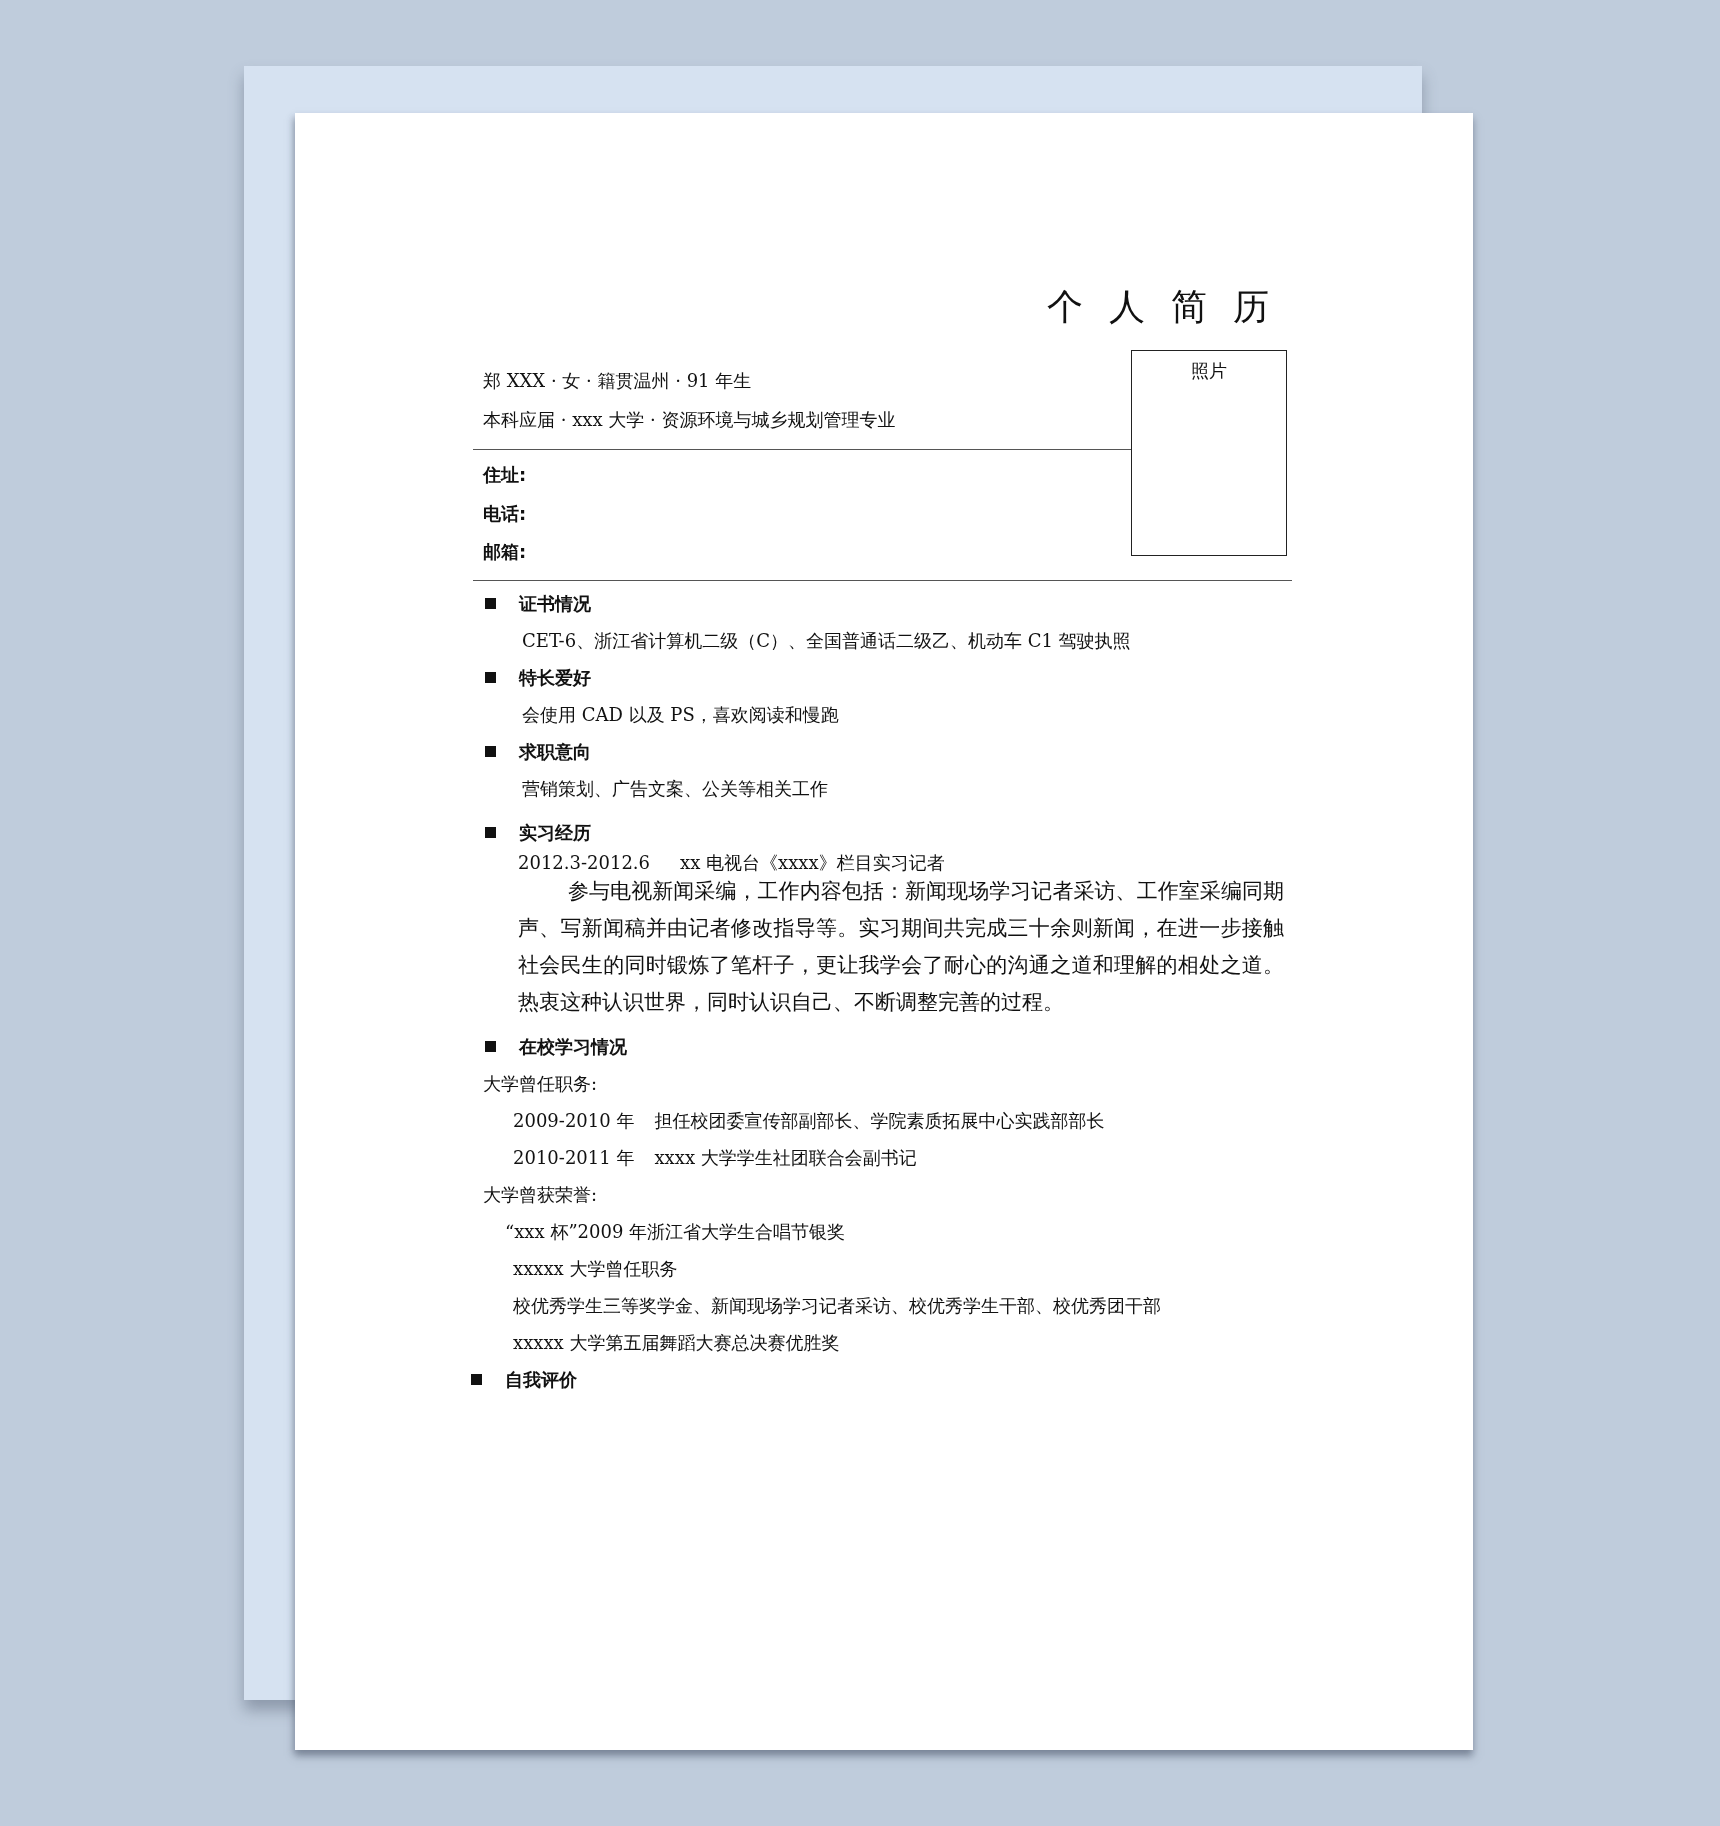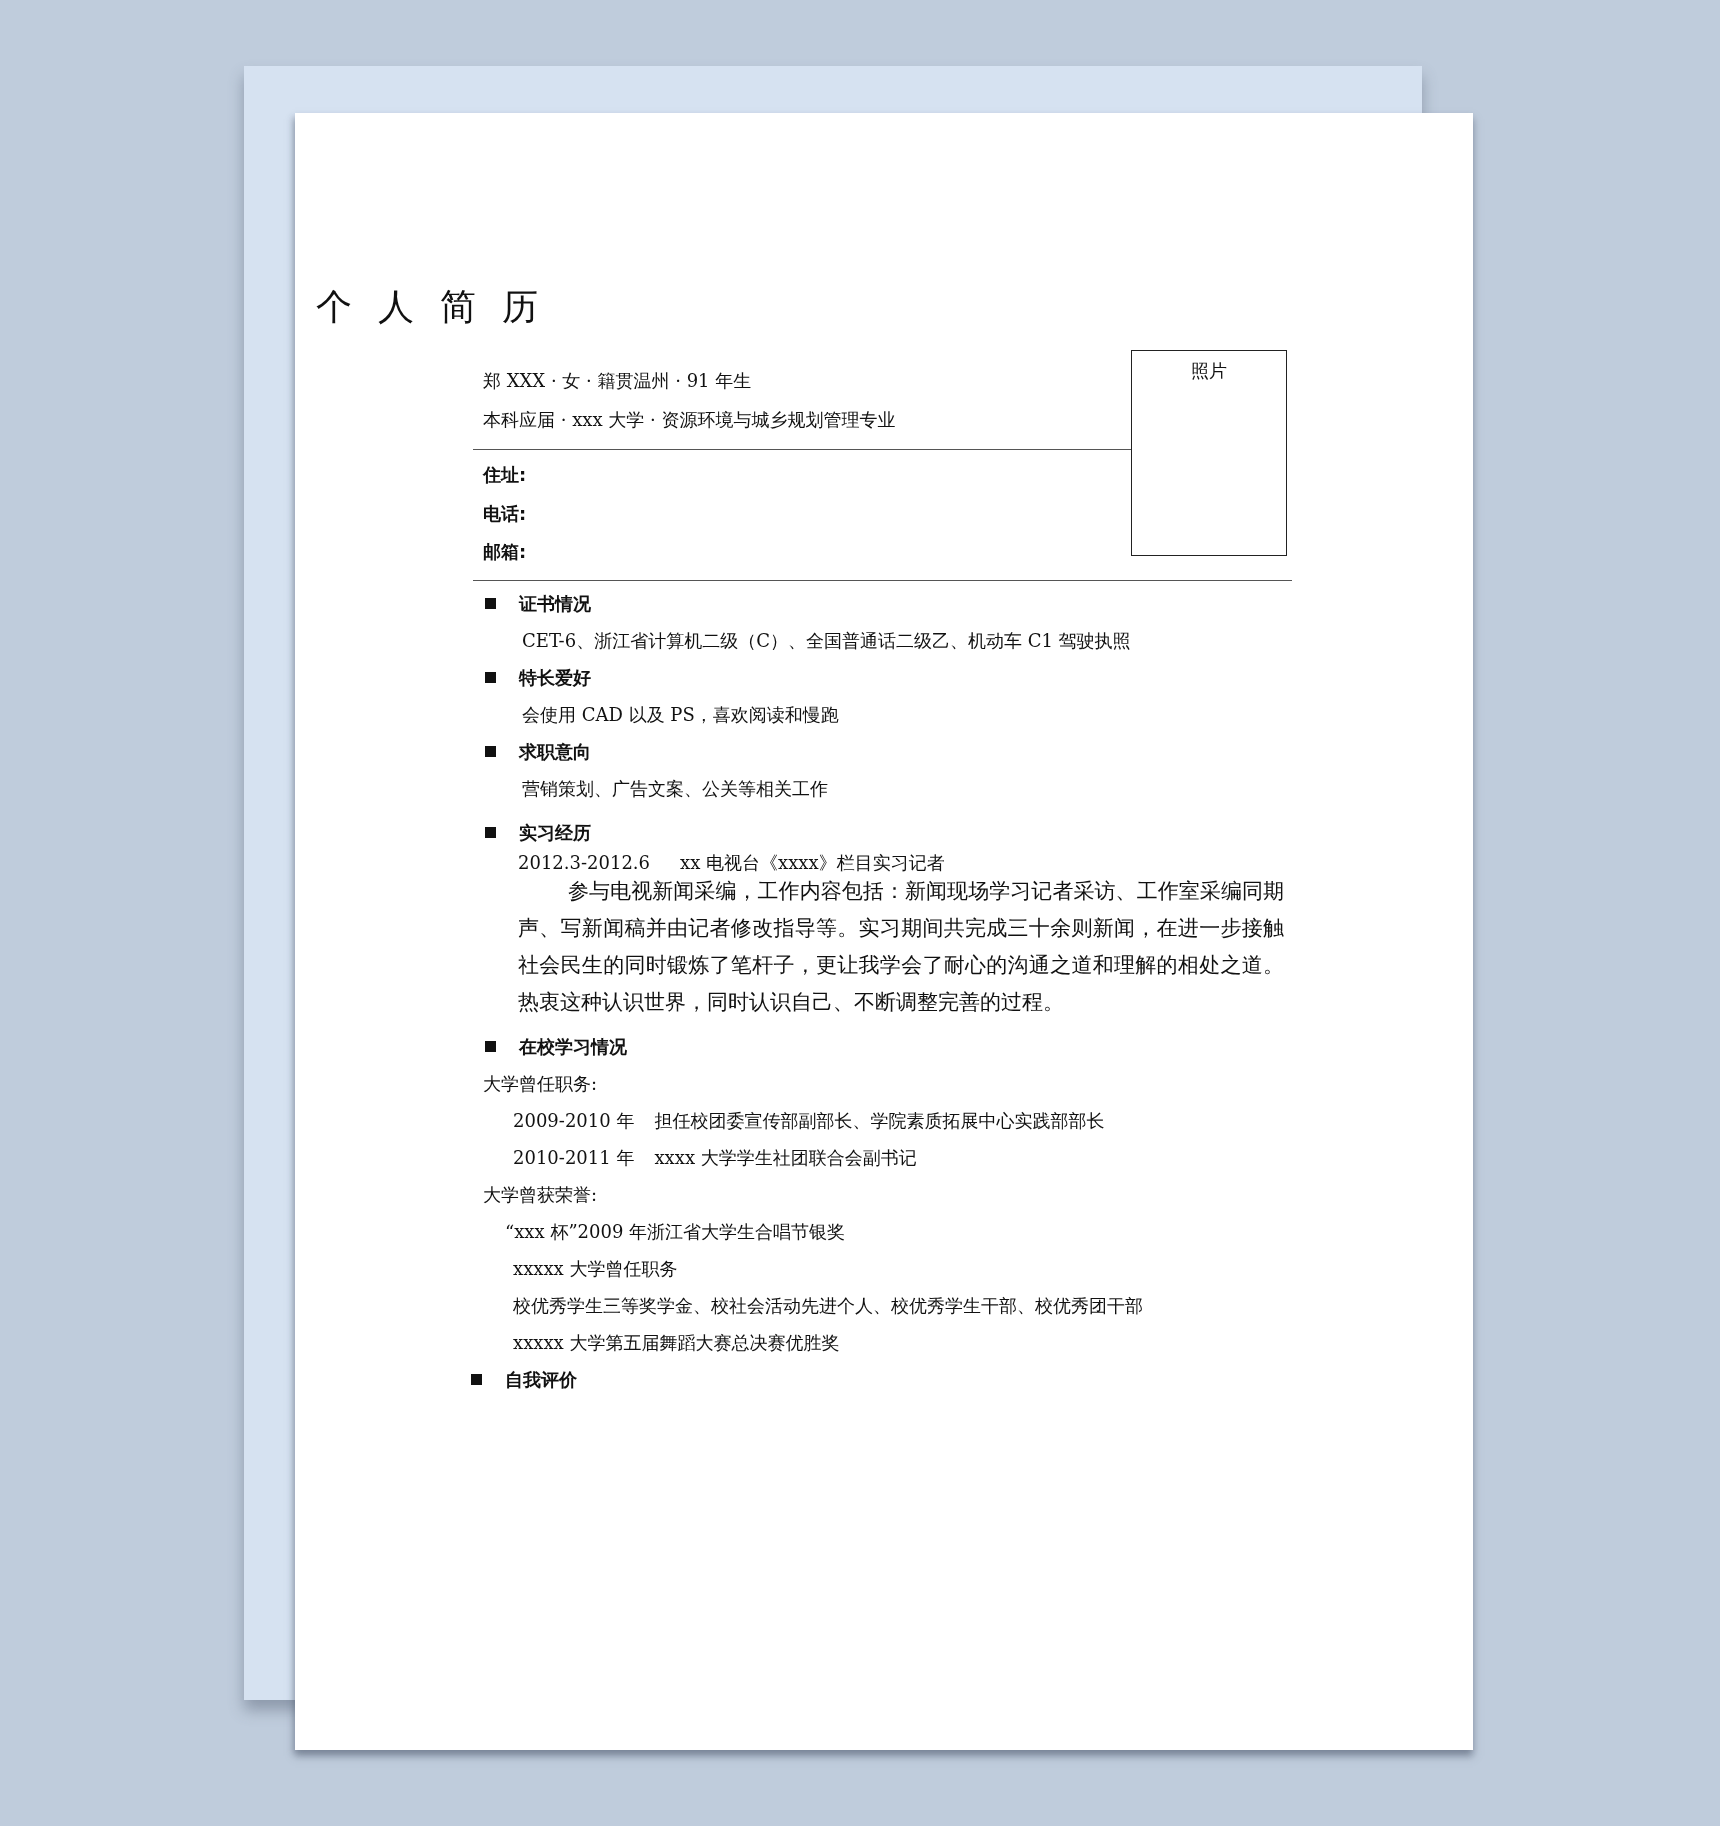--- a/index.html
+++ b/index.html
@@ -16,21 +16,21 @@
     background: #d6e2f1;
     box-shadow: 0 10px 14px rgba(80, 90, 110, 0.45);
   }
   .page-front {
     position: absolute; left: 295px; top: 113px; width: 1178px; height: 1637px;
     background: #ffffff;
     box-shadow: -2px 4px 6px rgba(80,90,110,0.25), 0 6px 8px rgba(80, 90, 110, 0.5);
   }
   .abs { position: absolute; white-space: nowrap; }
   .title {
-    left: 0; width: 1000px; top: 174px; text-align: left;
+    left: 0; width: 1000px; top: 174px; text-align: right;
     font-size: 36px; letter-spacing: 26px; line-height: 40px;
     padding-left: 21px; box-sizing: border-box;
   }
   .t17 { font-size: 18px; line-height: 24px; }
   .rule { position: absolute; height: 1px; background: #555; }
   .photo-box {
     position: absolute; left: 836px; top: 237px; width: 156px; height: 206px;
     border: 1.5px solid #222; box-sizing: border-box;
   }
   .photo-label { position: absolute; top: 8px; width: 100%; text-align: center; font-size: 18px; }
@@ -94,20 +94,20 @@
   <div class="abs t17" style="left:188px; top:959px;">大学曾任职务:</div>
   <div class="abs t17" style="left:218px; top:996px;">
     <span>2009-2010 年</span><span class="gap" style="width:20px;"></span><span>担任校团委宣传部副部长、学院素质拓展中心实践部部长</span>
   </div>
   <div class="abs t17" style="left:218px; top:1033px;">
     <span>2010-2011 年</span><span class="gap" style="width:20px;"></span><span>xxxx 大学学生社团联合会副书记</span>
   </div>
   <div class="abs t17" style="left:188px; top:1070px;">大学曾获荣誉:</div>
   <div class="abs t17" style="left:210px; top:1107px;">“xxx 杯”2009 年浙江省大学生合唱节银奖</div>
   <div class="abs t17" style="left:218px; top:1144px;">xxxxx 大学曾任职务</div>
-  <div class="abs t17" style="left:218px; top:1181px;">校优秀学生三等奖学金、校社会活动先进个人、校优秀学生干部、校优秀团干部</div>
+  <div class="abs t17" style="left:218px; top:1181px;">校优秀学生三等奖学金、新闻现场学习记者采访、校优秀学生干部、校优秀团干部</div>
   <div class="abs t17" style="left:218px; top:1218px;">xxxxx 大学第五届舞蹈大赛总决赛优胜奖</div>
 
   <div class="abs t17" style="left:176px; top:1255px;">
     <span class="bullet"></span><span class="heading">自我评价</span>
   </div>
 
 </div>
 
 </body></html>

